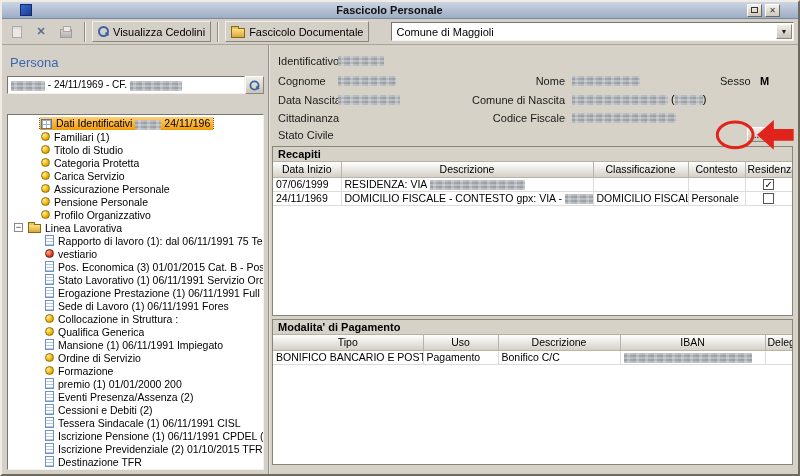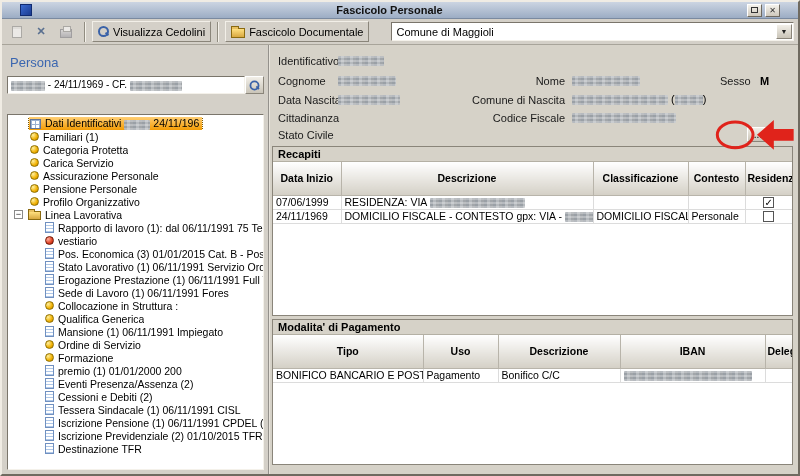--- a/index.html
+++ b/index.html
@@ -32,21 +32,21 @@
   .combo-arrow{width:16px;height:15px;margin:1px;background:linear-gradient(#f2efe8,#c9c4b8);border:1px solid;border-color:#fff #8a857a #8a857a #fff;font-size:7px;display:flex;align-items:center;justify-content:center;color:#222}
   
   .main{display:flex;height:calc(100% - 43px)}
   .left{width:268px;flex:none;border-right:2px groove #e8e4dc;padding:4px 4px 4px 5px;display:flex;flex-direction:column}
   .persona-title{color:#3b66b0;font-size:13px;margin:6px 2px 6px 3px}
   .search-row{display:flex;height:18px;flex:none}
   .search-input{flex:1;background:#fff;border:1px solid;border-color:#7a756b #f4f1ea #f4f1ea #7a756b;display:flex;align-items:center;padding:0 3px;font-size:10px;white-space:nowrap;overflow:hidden}
   .search-btn{width:19px;height:18px;background:linear-gradient(#f2efe8,#c9c4b8);border:1px solid;border-color:#fff #8a857a #8a857a #fff;display:flex;align-items:center;justify-content:center;flex:none}
   .i-mag.small{transform:scale(.9)}
   .tree{flex:1;margin-top:20px;background:#fff;border:1px solid;border-color:#7a756b #f4f1ea #f4f1ea #7a756b;overflow:hidden;padding-top:2px;font-size:10.5px}
-  .trow{display:flex;align-items:center;height:13px;white-space:nowrap;overflow:hidden;padding-left:21px}
+  .trow{display:flex;align-items:center;height:13px;white-space:nowrap;overflow:hidden;padding-left:32px}
   .trow.has-exp{padding-left:6px}
   .trow.lvl1{padding-left:36px}
   .tcontent{display:flex;align-items:center;padding:0 3px 0 1px}
   .trow.selected .tcontent{background:linear-gradient(#ffce74,#f39c04);outline:1px dotted #7a5800}
   .expander{width:9px;height:9px;border:1px solid #8a8a8a;background:#fff;font-size:9px;line-height:7px;text-align:center;margin-right:4px;flex:none;color:#222}
   .ticon{flex:none;margin-right:4px;display:inline-block}
   .ticon.grid{width:11px;height:10px;border:1px solid #60759a;background:#fff;background-image:linear-gradient(#9ab0d0 1px,transparent 1px),linear-gradient(90deg,#9ab0d0 1px,transparent 1px);background-size:4px 4px}
   .ticon.ball-yellow{width:9px;height:9px;border-radius:50%;background:radial-gradient(circle at 30% 30%,#fff0a0,#f0b000 60%,#c08000);border:1px solid #8f7000}
   .ticon.ball-red{width:9px;height:9px;border-radius:50%;background:radial-gradient(circle at 30% 30%,#ffb0a0,#e04020 60%,#902010);border:1px solid #701808}
   .ticon.doc{width:9px;height:11px;background:#fff;border:1px solid #7090c0;background-image:repeating-linear-gradient(to bottom,transparent 0 2px,#b0c8e8 2px 3px)}
@@ -60,21 +60,21 @@
   .ra{text-align:right}
   .fval{position:absolute}
   .bold{font-weight:bold}
   .redacted{display:inline-block;height:10px;vertical-align:middle;border-radius:1px;background:repeating-linear-gradient(0deg,rgba(255,255,255,.28) 0 2px,transparent 2px 4px),repeating-linear-gradient(90deg,#9aa0a6 0 3px,#b6babe 3px 6px,#a2a6aa 6px 9px)}
   .dots-btn{position:absolute;left:477px;top:82px;width:22px;height:15px;background:linear-gradient(#f2efe8,#c9c4b8);border:1px solid;border-color:#fff #8a857a #8a857a #fff;font-size:10px;line-height:9px;text-align:center;cursor:default}
   .groupbox{position:absolute;left:2px;right:5px;border:1px solid #8a857a;background:#fff;overflow:hidden}
   .gb-recapiti{top:101px;height:170px}
   .gb-pagamento{top:274px;height:146px}
   .gb-title{height:15px;background:#d6d2c8;border-bottom:1px solid #b4b0a4;font-weight:bold;padding:1px 5px;font-size:11px}
   table{border-collapse:collapse;width:100%;table-layout:fixed;font-size:10.5px}
-  th{height:33px;font-weight:bold;background:linear-gradient(#ffffff,#d4d0c6);border:1px solid #b8b4aa;border-top:none;text-align:center;overflow:hidden;white-space:nowrap;padding:0 2px}
+  th{height:15px;font-weight:normal;background:linear-gradient(#ffffff,#d4d0c6);border:1px solid #b8b4aa;border-top:none;text-align:center;overflow:hidden;white-space:nowrap;padding:0 2px}
   td{height:14px;border:1px solid #dcdcdc;border-top:none;padding:0 3px;white-space:nowrap;overflow:hidden}
   td:first-child,th:first-child{border-left:none}
   td:last-child,th:last-child{border-right:none}
   .cb{display:inline-block;width:11px;height:11px;background:#fff;border:1px solid #555;font-size:10px;line-height:9px;text-align:center;vertical-align:middle}
   .annotation{position:absolute;inset:0;width:100%;height:100%;pointer-events:none;z-index:99}
 </style>
 </head>
 <body>
 
 <div class="window">
@@ -130,20 +130,26 @@
           <div class="trow lvl0 selected">
             <span class="tcontent">
               <span class="ticon grid"></span>
               <span class="tlabel">Dati Identificativi <span class="redacted" style="width: 26px;"></span> 24/11/196</span>
             </span>
           </div>
           <div class="trow lvl0">
             <span class="tcontent">
               <span class="ticon ball-yellow"></span>
               <span class="tlabel">Familiari (1)</span>
+            </span>
+          </div>
+          <div class="trow lvl0">
+            <span class="tcontent">
+              <span class="ticon ball-yellow"></span>
+              <span class="tlabel">Titolo di Studio</span>
             </span>
           </div>
           <div class="trow lvl0">
             <span class="tcontent">
               <span class="ticon ball-yellow"></span>
               <span class="tlabel">Categoria Protetta</span>
             </span>
           </div>
           <div class="trow lvl0">
             <span class="tcontent">

